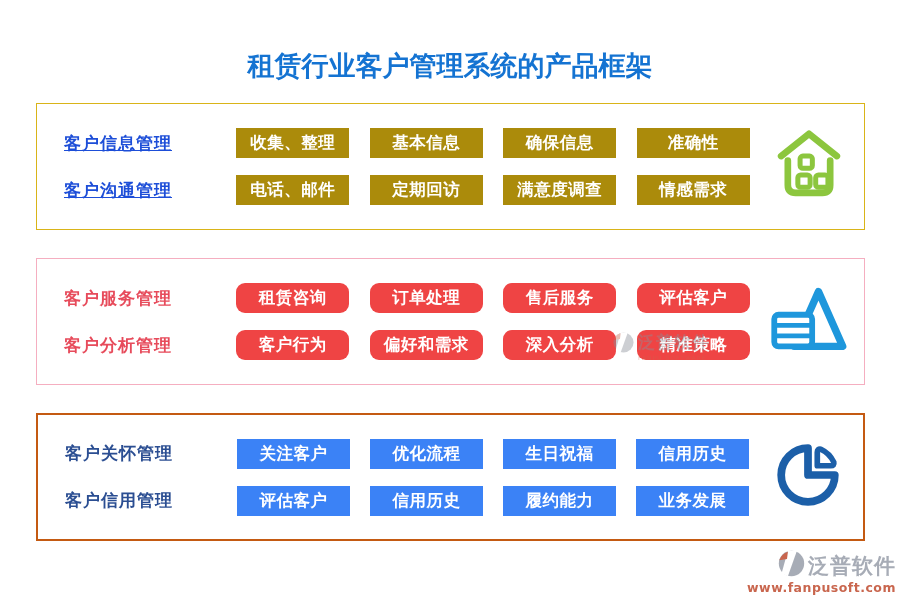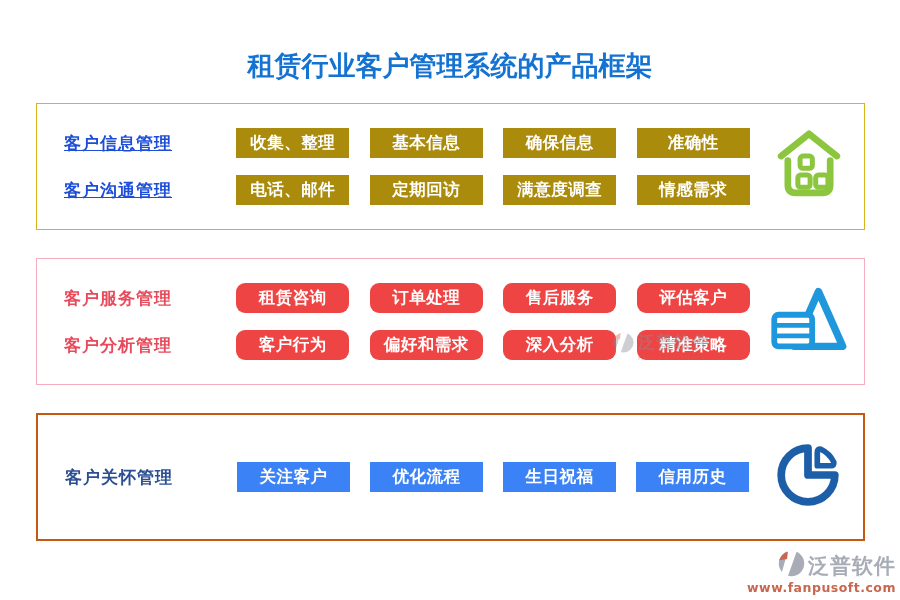--- a/index.html
+++ b/index.html
@@ -176,20 +176,37 @@
               <div class="fbtn">关注客户</div>
             </div>
           <div class="cell">
               <div class="fbtn">优化流程</div>
             </div>
           <div class="cell">
               <div class="fbtn">生日祝福</div>
             </div>
           <div class="cell">
               <div class="fbtn">信用历史</div>
+            </div>
+        </div>
+      </div>
+      <div class="row">
+        <div class="row-label">客户信用管理</div>
+        <div class="btn-area">
+          <div class="cell">
+              <div class="fbtn">评估客户</div>
+            </div>
+          <div class="cell">
+              <div class="fbtn">信用历史</div>
+            </div>
+          <div class="cell">
+              <div class="fbtn">履约能力</div>
+            </div>
+          <div class="cell">
+              <div class="fbtn">业务发展</div>
             </div>
         </div>
       </div>
     </div>
     <div class="icon-col">
       <span>
         <svg width="66" height="66" viewBox="0 0 64 64">
           <path d="M32 32 L32 6 A26 26 0 1 0 58 32 Z" fill="none" stroke="#1C5FA8" stroke-width="7.5" stroke-linejoin="round"></path>
           <path d="M41 23 L41 10 Q41 6.5 44.5 7 A26 26 0 0 1 57 19.5 Q57.8 23 54 23 Z" fill="none" stroke="#1C5FA8" stroke-width="5.5" stroke-linejoin="round"></path>
         </svg>

